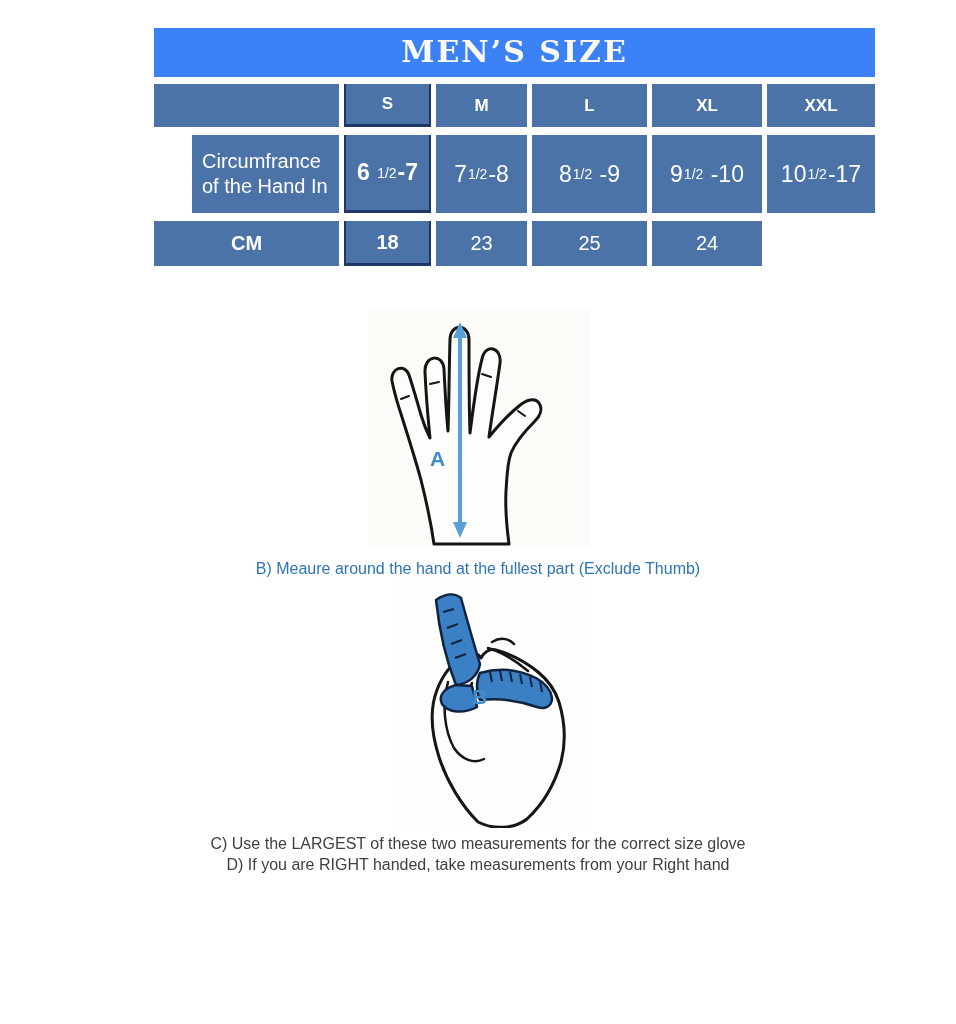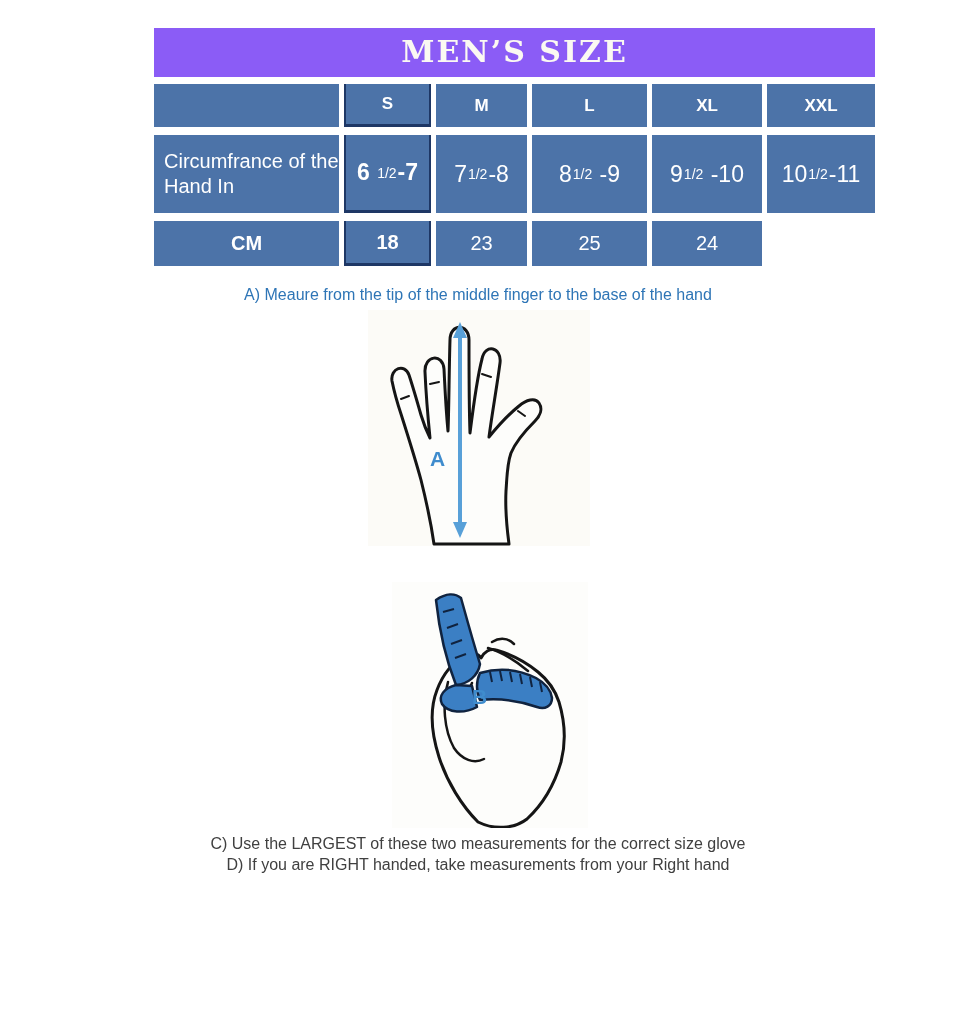--- a/index.html
+++ b/index.html
@@ -6,37 +6,37 @@
   html,body { background:#ffffff; }
   body { font-family:"Liberation Sans", sans-serif; }
   .page {
     position:relative; width:956px; height:1024px; background:#ffffff;
     margin:0 auto; overflow:hidden;
   }
 
   
   .size-table { position:absolute; left:154px; top:28px; width:721px; }
   .table-title {
-    height:49px; background:#8b5cf6; color:#fbf9f2;
+    height:49px; background:#3b82f6; color:#fbf9f2;
     font-family:"DejaVu Serif", serif; font-weight:bold;
     font-size:30px; letter-spacing:2px; text-align:center; line-height:48px;
   }
   .tgrid {
     margin-top:7px;
     display:grid;
     grid-template-columns:185px 87px 91px 115px 110px 108px;
     grid-template-rows:43px 78px 45px;
     column-gap:5px; row-gap:8px;
   }
   .cell {
     background:#4c73a8; color:#ffffff;
     display:flex; align-items:center; justify-content:center;
   }
   .cell.size-h { font-size:17px; font-weight:bold; }
-  .cell.row-label { justify-content:flex-start; text-align:left; padding-left:10px; font-size:20px; line-height:1.25; }
+  .cell.row-label { justify-content:flex-start; text-align:left; padding-left:10px; font-size:20px; line-height:1.25;margin-left:38px; }
   .cell.cm-label { font-size:20px;font-weight:bold; }
   .cell.cm-val { font-size:20px; }
   .num { font-size:23px; }
   .frac { font-size:14px; padding:0 1px; }
   .hl { border-left:2px solid #1e3765; border-right:2px solid #1e3765; border-bottom:3px solid #1e3765; }
   .hl .num, .hl.cm-val, .hl.size-h { font-weight:bold; }
   .white-space { white-space:pre; }
 
   
   .caption {
@@ -70,31 +70,30 @@
       <div class="cell size-h">M</div>
       <div class="cell size-h">L</div>
       <div class="cell size-h">XL</div>
       <div class="cell size-h">XXL</div>
 
       <div class="cell row-label">Circumfrance of the Hand In</div>
       <div class="cell hl white-space"><span class="num">6 </span><span class="frac">1/2</span><span class="num">-7</span></div>
       <div class="cell white-space"><span class="num">7</span><span class="frac">1/2</span><span class="num">-8</span></div>
       <div class="cell white-space"><span class="num">8</span><span class="frac">1/2</span><span class="num"> -9</span></div>
       <div class="cell white-space"><span class="num">9</span><span class="frac">1/2</span><span class="num"> -10</span></div>
-      <div class="cell white-space"><span class="num">10</span><span class="frac">1/2</span><span class="num">-11</span></div>
+      <div class="cell white-space"><span class="num">10</span><span class="frac">1/2</span><span class="num">-17</span></div>
 
       <div class="cell cm-label">CM</div>
       <div class="cell cm-val hl">18</div>
       <div class="cell cm-val">23</div>
       <div class="cell cm-val">25</div>
       <div class="cell cm-val">24</div>
     </div>
   </div>
 
-  <div class="caption caption-a">A) Meaure from the tip of the middle finger to the base of the hand</div>
 
   <div class="figure-a">
     <svg width="222" height="236" viewBox="0 0 222 236">
 
       <path d="M66,234 C62,206 58,190 53,170 C47,148 40,126 33,104 C29,92 26,81 24,71
            C22,58 37,53 41,65 C45,77 49,91 53,105 C56,115 59,122 62,128
            C60,108 58,84 57,62 C56,45 75,43 76,59 C77,80 78,101 80,121
            C81,99 81,62 82,30 C82,13 101,13 101,30 C101,62 101,97 102,123
            C105,99 109,68 114,49 C117,33 134,37 132,53 C129,76 124,104 121,127
            C130,116 141,104 151,96 C158,90 167,87 171,93 C175,99 172,106 167,111
@@ -102,20 +101,21 @@
 
       <path d="M33,89 L41,86 M62,74 L71,72 M114,64 L123,67 M150,101 L157,106" fill="none" stroke="#151515" stroke-width="2" stroke-linecap="round"></path>
 
       <line x1="92" y1="24" x2="92" y2="216" stroke="#58a0d8" stroke-width="4"></line>
       <polygon points="92,12 85,28 99,28" fill="#58a0d8"></polygon>
       <polygon points="92,228 85,212 99,212" fill="#58a0d8"></polygon>
       <text class="fig-label" x="62" y="156">A</text>
     </svg>
   </div>
 
+  <div class="caption caption-b">B) Meaure around the hand at the fullest part (Exclude Thumb)</div>
 
   <div class="figure-b">
     <svg width="196" height="246" viewBox="0 0 196 246">
 
       <path d="M86,240 C70,224 55,200 47,175 C39,150 38,126 45,108 C51,92 61,80 73,74
            C80,70 86,71 89,76 C92,70 98,66 104,68 C118,72 134,80 146,90
            C156,98 163,108 167,120 C173,140 174,161 169,180 C162,204 149,224 135,237
            C122,247 102,248 86,240 Z" fill="#fdfdfb" stroke="#151515" stroke-width="3" stroke-linejoin="round"></path>
 
       <path d="M56,100 C50,122 52,148 62,166 M62,166 C70,178 82,182 92,177

